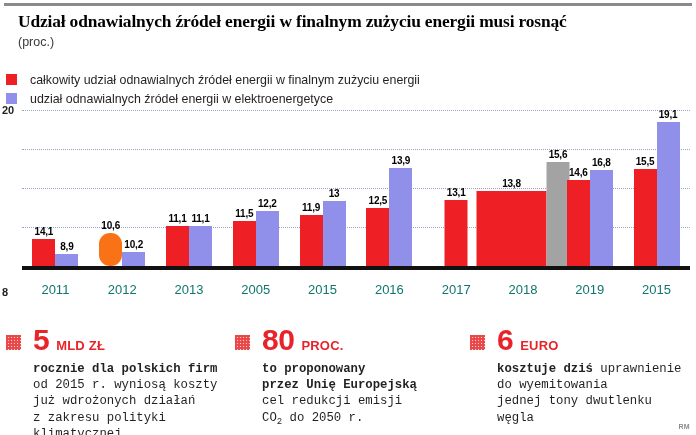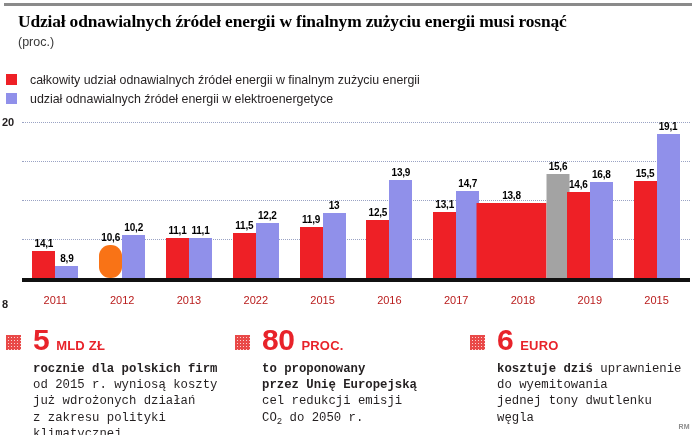--- a/index.html
+++ b/index.html
@@ -72,21 +72,21 @@
     margin-left: 13px;
     font-size: 12.4px;
     color: #231f20;
     white-space: nowrap;
   }
 
   
   .chart {
     position: absolute;
     left: 0;
-    top: 112px;
+    top: 100px;
     width: 696px;
     height: 192px;
   }
   .plot {
     position: absolute;
     left: 22px;
     top: 10px;
     width: 668px;
     height: 156px;
   }
@@ -154,22 +154,22 @@
     font-weight: bold;
     color: #000000;
     white-space: nowrap;
     letter-spacing: -0.2px;
   }
   .year-label {
     position: absolute;
     top: 172px;
     left: 50%;
     transform: translateX(-50%);
-    font-size: 11px;
-    color: #b91c1c;
+    font-size: 13px;
+    color: #0f766e;
     white-space: nowrap;
   }
 
   
   .stats {
     position: absolute;
     left: 0;
     top: 325px;
     width: 696px;
     height: 110px;
@@ -276,21 +276,21 @@
             <span class="bar-value">8,9</span>
           </div>
         </div>
         <div class="year-label">2011</div>
       </div>
       <div class="group">
         <div class="bars">
           <div class="bar red" style="height: 33px; background: #f97316; border-radius: 11px;">
             <span class="bar-value">10,6</span>
           </div>
-          <div class="bar violet" style="height: 43px; background: rgb(144, 144, 234);">
+          <div class="bar violet" style="height: 14px; background: rgb(144, 144, 234);">
             <span class="bar-value">10,2</span>
           </div>
         </div>
         <div class="year-label">2012</div>
       </div>
       <div class="group">
         <div class="bars">
           <div class="bar red" style="height: 40.3px; background: rgb(238, 32, 38);">
             <span class="bar-value">11,1</span>
           </div>
@@ -302,21 +302,21 @@
       </div>
       <div class="group">
         <div class="bars">
           <div class="bar red" style="height: 45.5px; background: rgb(238, 32, 38);">
             <span class="bar-value">11,5</span>
           </div>
           <div class="bar violet" style="height: 54.6px; background: rgb(144, 144, 234);">
             <span class="bar-value">12,2</span>
           </div>
         </div>
-        <div class="year-label">2022</div>
+        <div class="year-label">2005</div>
       </div>
       <div class="group">
         <div class="bars">
           <div class="bar red" style="height: 50.7px; background: rgb(238, 32, 38);">
             <span class="bar-value">11,9</span>
           </div>
           <div class="bar violet" style="height: 65px; background: rgb(144, 144, 234);">
             <span class="bar-value">13</span>
           </div>
         </div>
@@ -330,23 +330,20 @@
           <div class="bar violet" style="height: 98px; background: rgb(144, 144, 234);">
             <span class="bar-value">13,9</span>
           </div>
         </div>
         <div class="year-label">2016</div>
       </div>
       <div class="group">
         <div class="bars">
           <div class="bar red" style="height: 66.3px; background: rgb(238, 32, 38);">
             <span class="bar-value">13,1</span>
-          </div>
-          <div class="bar violet" style="height: 87.1px; background: rgb(144, 144, 234);">
-            <span class="bar-value">14,7</span>
           </div>
         </div>
         <div class="year-label">2017</div>
       </div>
       <div class="group">
         <div class="bars">
           <div class="bar red" style="height: 75.4px; background: rgb(238, 32, 38); padding-left: 47px;">
             <span class="bar-value">13,8</span>
           </div>
           <div class="bar violet" style="height: 104px; background: #a3a3a3; text-align: right;">

